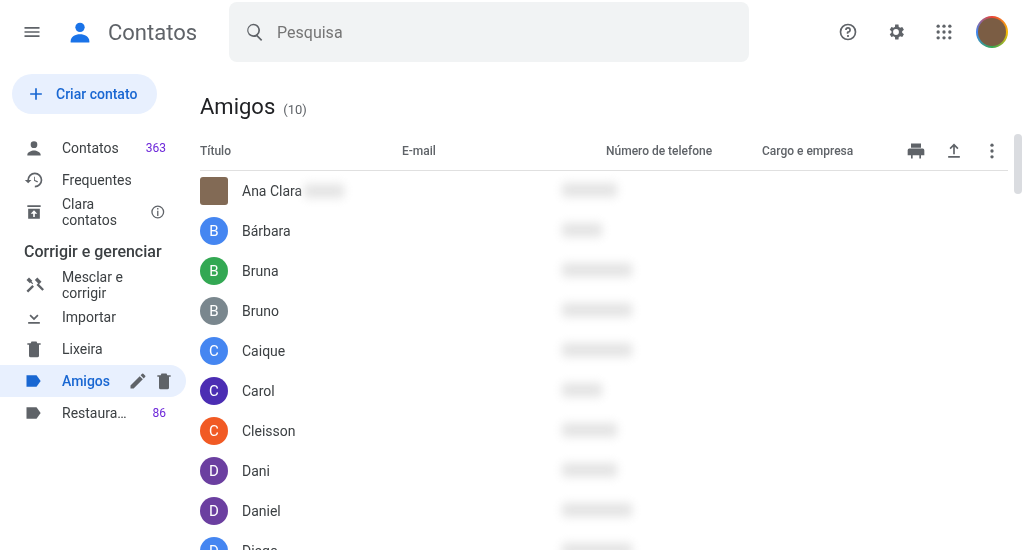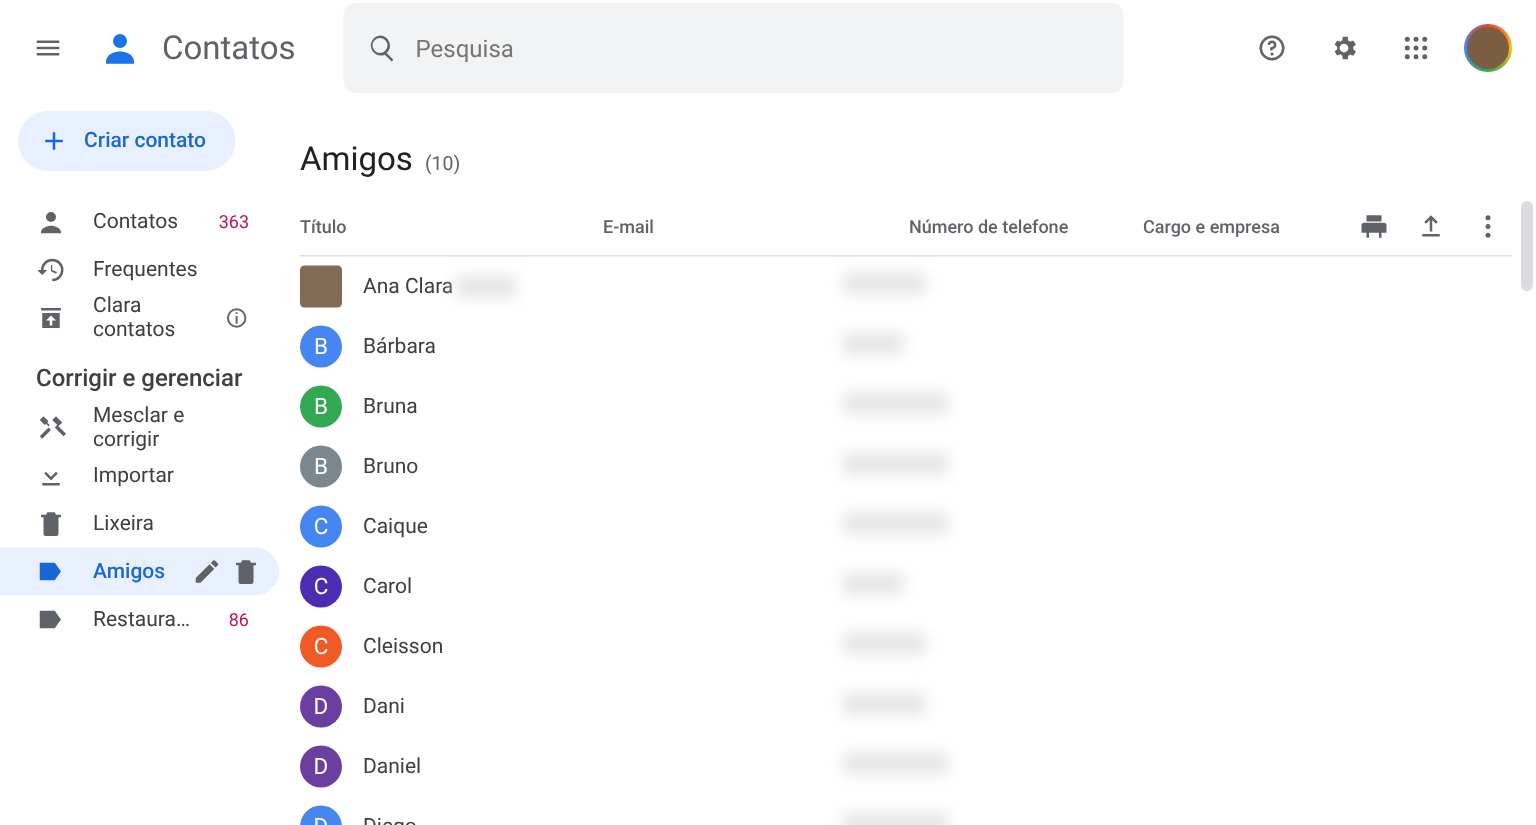--- a/index.html
+++ b/index.html
@@ -12,21 +12,21 @@
 .search-bar input { flex: 1; border: none; background: transparent; font-size: 16px; outline: none; color: #5f6368; }
 .header-spacer { flex: 1; }
 .header-icon { width: 40px; height: 40px; display: flex; align-items: center; justify-content: center; cursor: pointer; border-radius: 50%; }
 .avatar-ring { width: 32px; height: 32px; border-radius: 50%; padding: 2px; background: conic-gradient(#ea4335,#fbbc04,#34a853,#4285f4,#ea4335); }
 .avatar-inner { width: 100%; height: 100%; border-radius: 50%; background: #7b5d44; }
 .layout { display: flex; height: calc(550px - 64px); }
 .sidebar { width: 196px; padding-top: 8px; flex-shrink: 0; }
 .create-btn { display: inline-flex; align-items: center; gap: 10px; background: #e8f0fe; color: #1967d2; border-radius: 24px; padding: 0 20px 0 14px; height: 40px; margin: 2px 0 18px 12px; cursor: pointer; box-shadow: none; font-weight: 500; }
 .nav-item { display: flex; align-items: center; height: 32px; padding: 0 20px 0 24px; cursor: pointer; gap: 18px; color: #3c4043; border-radius: 0 18px 18px 0; margin-right: 10px; }
 .nav-item.selected { background: #e8f0fe; color: #1967d2; font-weight: 500; }
-.nav-item .count { margin-left: auto; font-size: 12px; color: #be185d; }
+.nav-item .count { margin-left: auto; font-size: 12px; color: #6d28d9; }
 .nav-item .actions { margin-left: auto; display: flex; gap: 6px; }
 .nav-separator { font-size: 16px; font-weight: 500; color: #3c4043; padding: 14px 24px 8px; display: flex; align-items: center; justify-content: space-between; }
 .icon-svg { width: 20px; height: 20px; fill: #5f6368; flex-shrink: 0; }
 .nav-item.selected .icon-svg { fill: #1967d2; }
 .trailing-icon { width: 20px; height: 20px; fill: #5f6368; cursor: pointer; }
 .main { flex: 1; overflow-y: auto; padding: 0 16px 0 4px; position: relative; }
 .list-title { display: flex; align-items: baseline; gap: 8px; padding: 26px 0 12px 0; margin-left: 0; }
 .list-title h2 { font-size: 22px; font-weight: 400; color: #202124; }
 .list-title .paren { font-size: 13px; color: #5f6368; margin-top: 12px; }
 .col-headers { display: flex; align-items: center; height: 40px; border-bottom: 1px solid #e0e0e0; font-size: 12px; color: #5f6368; font-weight: 500; justify-content: space-between; }

